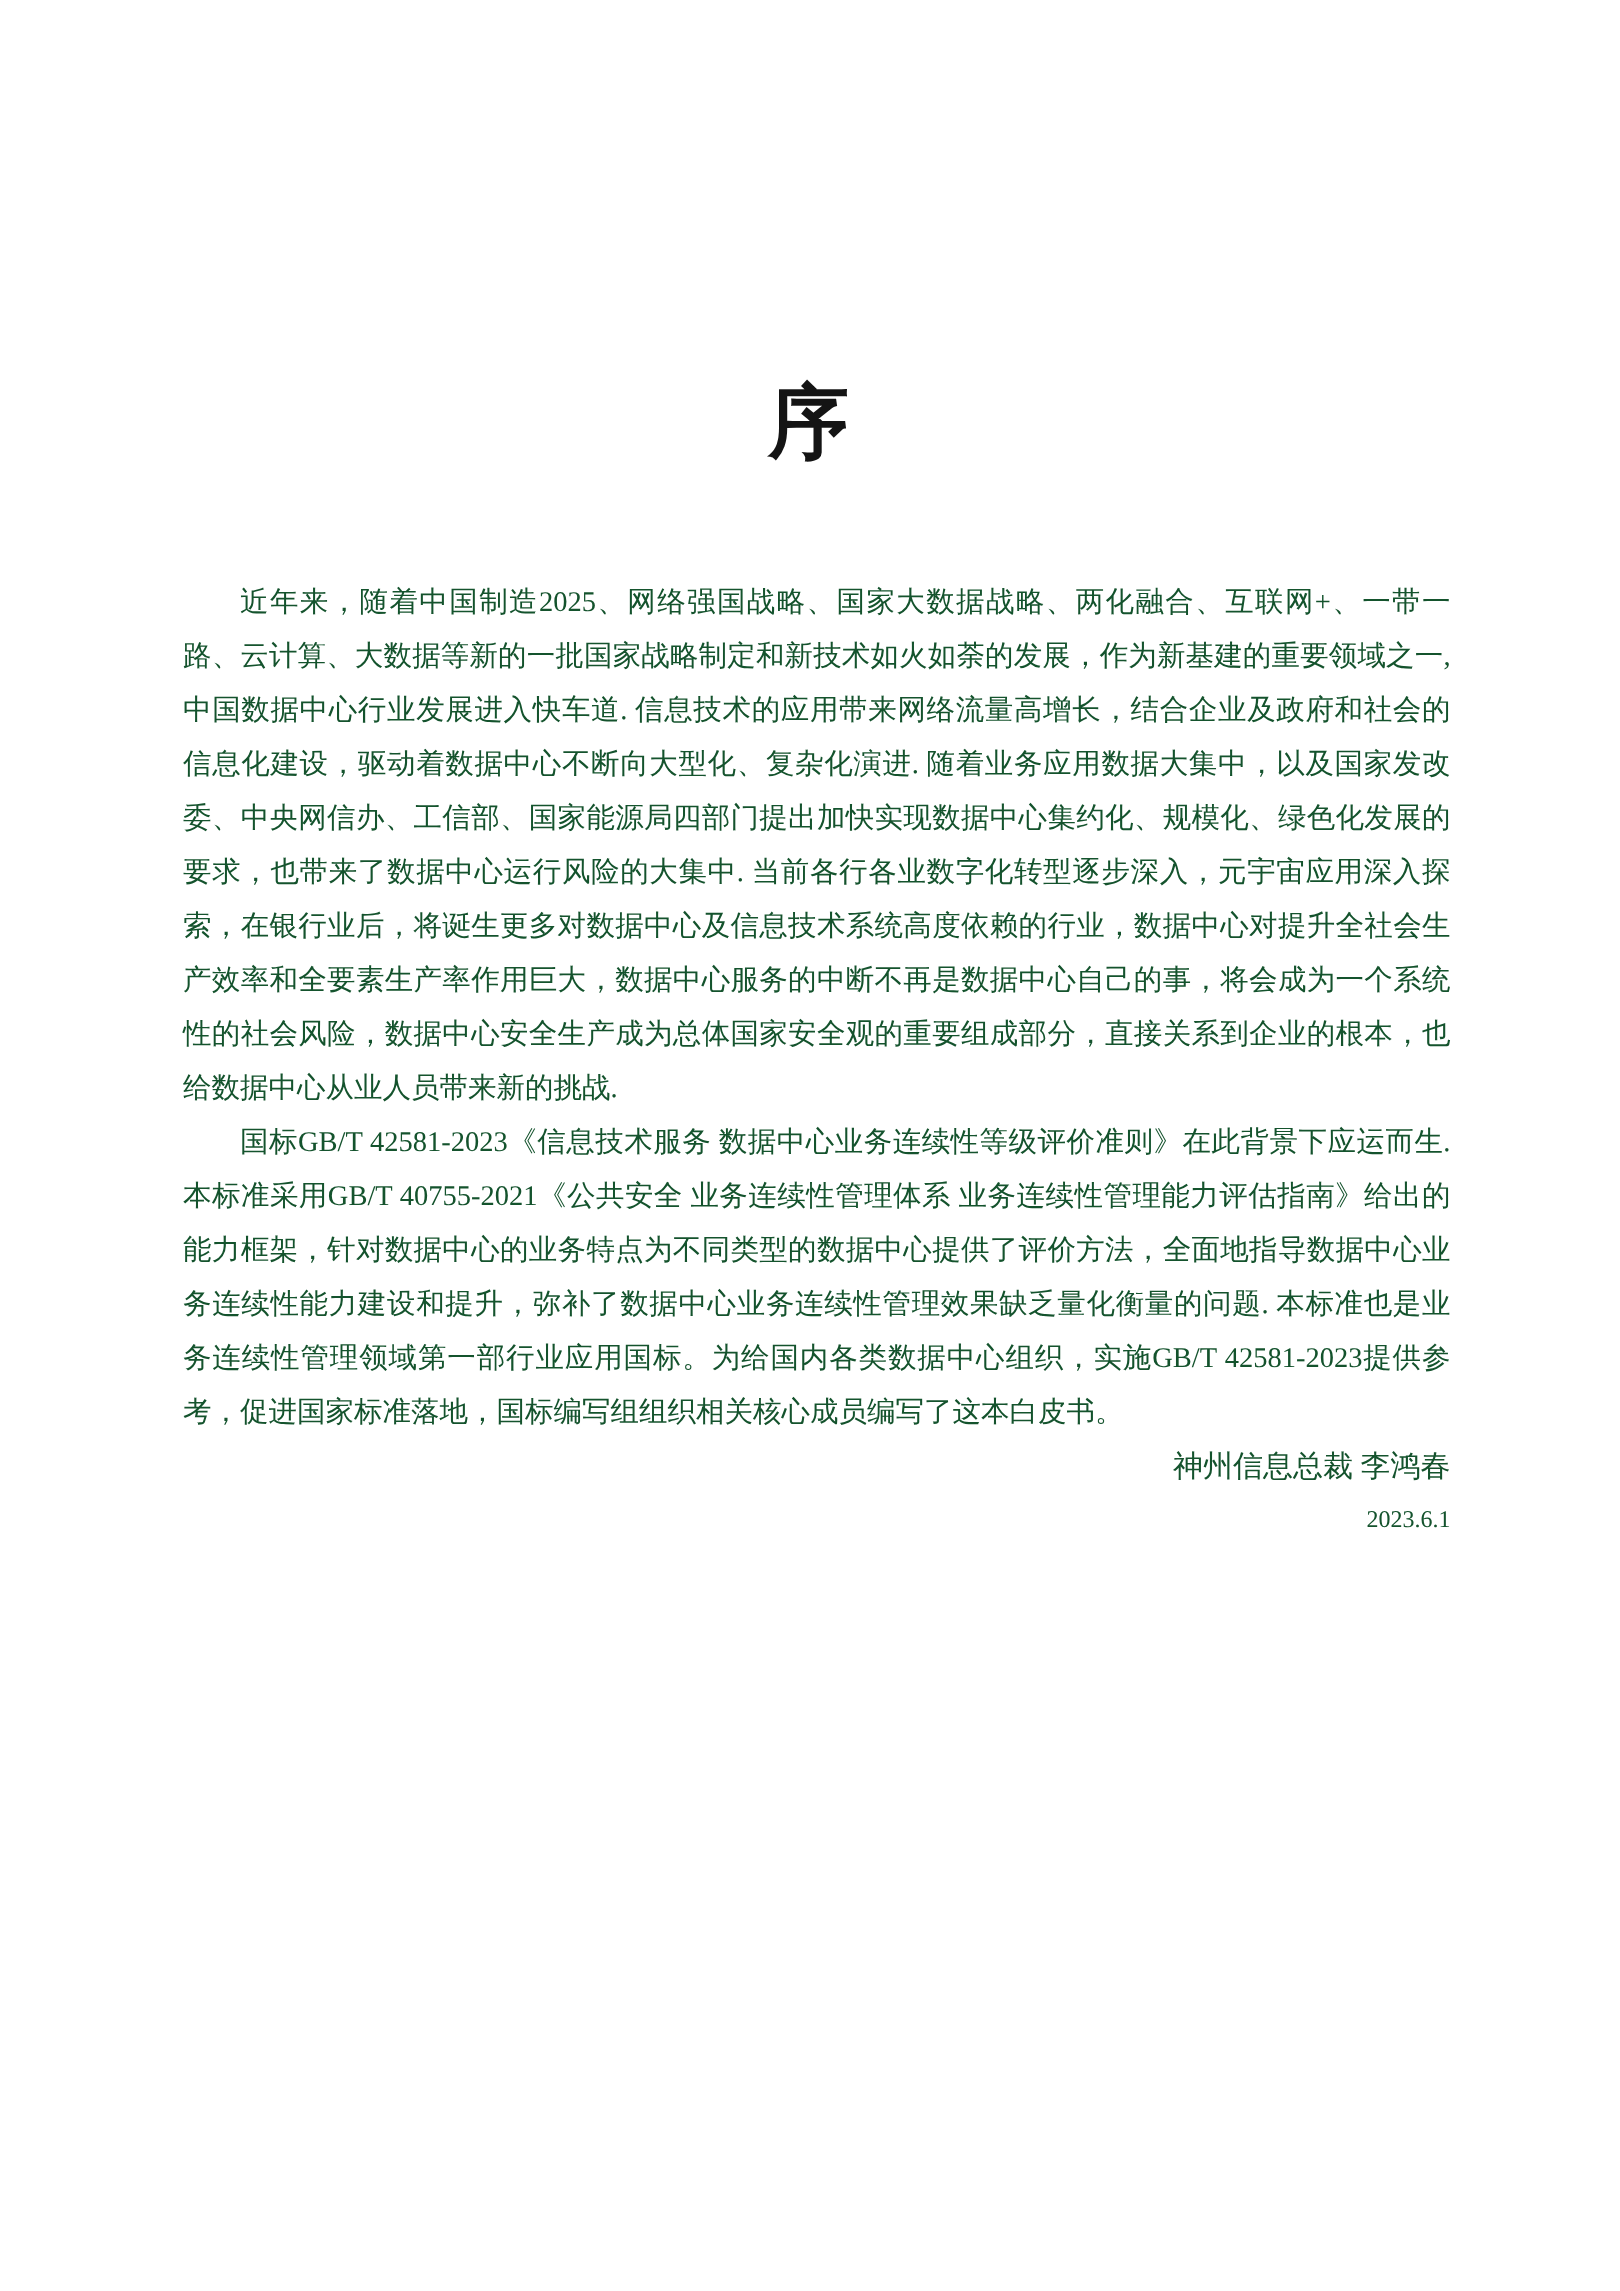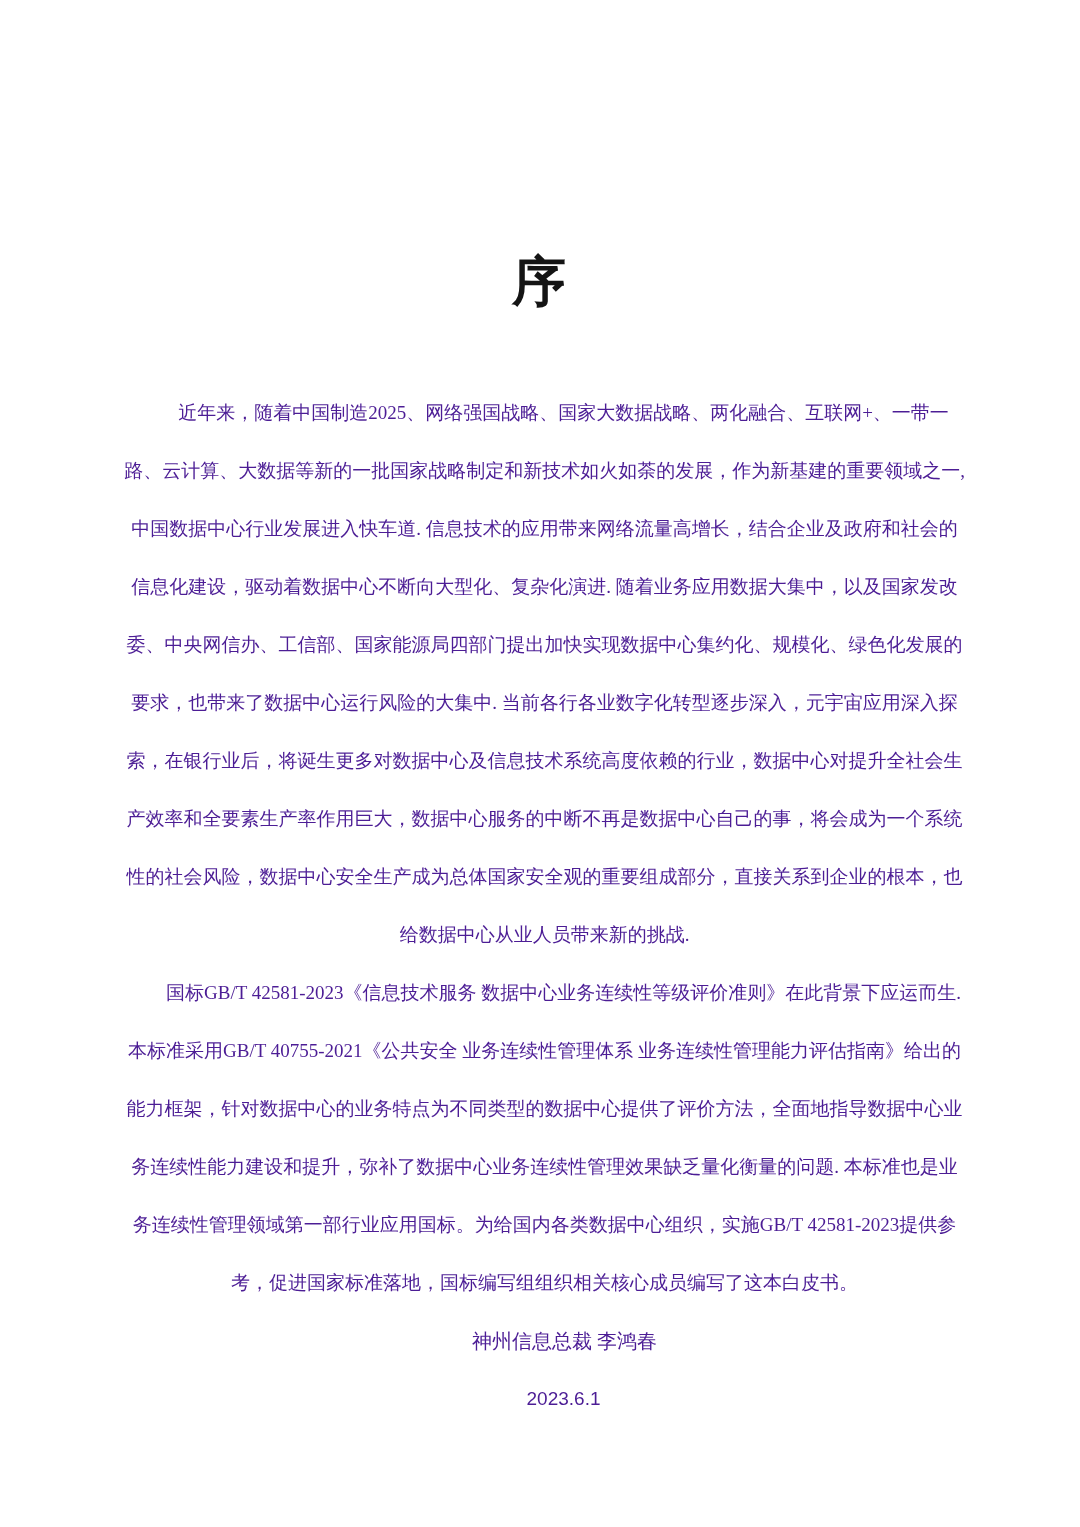--- a/index.html
+++ b/index.html
@@ -26,44 +26,43 @@
     font-weight: bold;
     letter-spacing: 2px;
     color: #141414;
   }
   .doc-body {
     position: absolute;
     top: 384px;
     left: 122px;
     width: 845px;
     font-size: 19px;
-    line-height: 58px;
+    line-height: 36px;
     text-align: justify;
-    color: #4c1d95;
+    color: #14532d;
   }
   .doc-body p {
     margin: 0;
     padding: 0;
     text-indent: 2em;
-    text-align: center;
   }
   .sig-line {
     text-align: right;
     padding-right: 40px;
     margin-top: 14px;
     text-indent: 0;
     font-size: 20px;
   }
   .date-line {
     text-align: right;
     padding-right: 66px;
     margin-top: 4px;
     text-indent: 0;
-    font-size: 19px;
-    font-family: Liberation Sans, sans-serif;
+    font-size: 16px;
+    font-family: Liberation Serif, serif;
   }
 </style>
 </head>
 <body>
 
 <div class="page">
 
   <div class="doc-title">序</div>
 
   <div class="doc-body">

